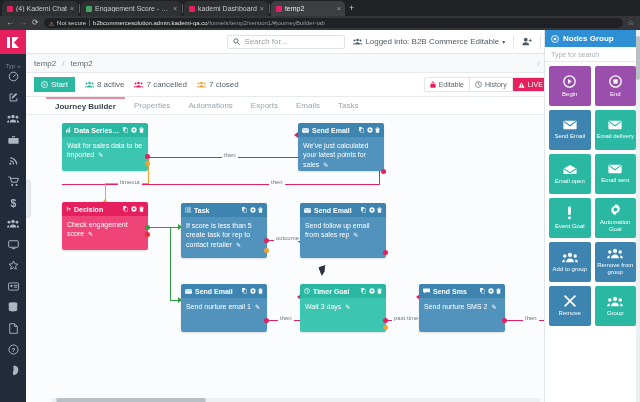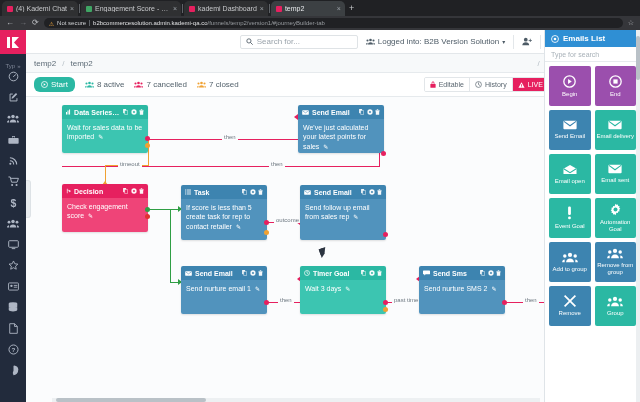--- a/index.html
+++ b/index.html
@@ -77,21 +77,21 @@
   .crumbrow { height:19px; background:#f7f9fa; border-bottom:1px solid #e6eaed;
               display:flex; align-items:center; padding:0 8px; font-size:8px; color:#6e7c87; }
   .crumbrow .crumb { color:#5d6b76; }
   .crumbrow .sep { margin:0 6px; color:#b7c0c7; }
   .crumb-right { margin-left:auto; display:flex; align-items:center; gap:7px; color:#8b969e; font-size:8px; }
   .circ { width:8px; height:8px; border-radius:50%; border:1px solid #b9c2c9; display:inline-block; }
 
   
   .actionrow { height:24px; background:#fff; border-bottom:1px solid #e6eaed;
                display:flex; align-items:center; padding:0 8px; gap:10px; }
-  .btn-start { background:#2bb8a3; color:#fff; height:15px; border-radius:6px;
+  .btn-start { background:#2bb8a3; color:#fff; height:15px; border-radius:0;
                display:flex; align-items:center; gap:3px; padding:0 7px; font-size:8px; }
   .stat { display:flex; align-items:center; gap:3px; font-size:8px; color:#55636d; }
   .action-right { margin-left:auto; display:flex; align-items:center; border:1px solid #e2e6e9; border-radius:2px; overflow:hidden; height:15px; }
   .ar-btn { display:flex; align-items:center; gap:3px; padding:0 5px; height:100%;
             font-size:7px; color:#5a6670; border-right:1px solid #e2e6e9; background:#fff; }
   .ar-btn:last-child { border-right:none; }
   .ar-btn.live { background:#e6205f; color:#fff; border-right:1px solid #e6205f; }
 
   
   .tabsrow { height:18px; background:#fff; border-bottom:1px solid #e6eaed; display:flex; align-items:stretch; padding-left:20px; }
@@ -337,21 +337,21 @@
       </div>
       <div class="tb-item">
         <svg width="9" height="7" viewBox="0 0 18 14" fill="#4d5b66">
             <circle cx="9" cy="4" r="2.6"></circle>
             <circle cx="3" cy="5" r="2.1"></circle>
             <circle cx="15" cy="5" r="2.1"></circle>
             <path d="M4 13c0-2.6 2.2-4.4 5-4.4s5 1.8 5 4.4z"></path>
             <path d="M0 13c0-2 1.2-3.2 3-3.4v3.4z"></path>
             <path d="M18 13c0-2-1.2-3.2-3-3.4v3.4z"></path>
           </svg>
-        <span>Logged into: B2B Version Solution</span>
+        <span>Logged into: B2B Commerce Editable</span>
         <span class="caret">▾</span>
       </div>
       <span class="tb-div"></span>
       <div class="tb-item">
         <svg width="10" height="9" viewBox="0 0 16 14" fill="#4d5b66">
             <circle cx="6" cy="4" r="3"></circle>
             <path d="M0.5 13c0-3 2.5-5 5.5-5s5.5 2 5.5 5z"></path>
             <path d="M12.6 2.4h1.2v2h2v1.2h-2v2h-1.2v-2h-2V4.4h2z"></path>
           </svg>
       </div>
@@ -455,20 +455,28 @@
               <circle cx="8" cy="4.4" r="1.5"></circle>
               <path d="M2.2 3.7v4.4M3.7 3.2c2 0 3 .6 3 1.2"></path>
             </svg>
           <b>Version:</b>
           <span>version1</span>
           <span class="caret">▾</span>
         </div>
       </div>
     </div>
 
+    <div class="tabsrow">
+      <div class="jtab active">Journey Builder</div>
+      <div class="jtab">Properties</div>
+      <div class="jtab">Automations</div>
+      <div class="jtab">Exports</div>
+      <div class="jtab">Emails</div>
+      <div class="jtab">Tasks</div>
+    </div>
 
     <div class="canvas">
 
       <div class="edge" style="left:122px; top:42px; width:152px; height:1.4px;"></div>
       <div class="edge" style="left:273px; top:20px; width:1.4px; height:23px;"></div>
       <div class="arrow pink-l" style="left:268px; top:17px;"></div>
       <span class="elabel" style="left:196px; top:37px;">then</span>
 
       <div class="edge" style="left:36px; top:69px; width:318px; height:1.4px;"></div>
       <div class="edge" style="left:353px; top:56px; width:1.4px; height:14px;"></div>
@@ -757,21 +765,21 @@
 
       <div class="cursor" style="left:294px; top:151px;"></div>
     </div>
 
     <div class="nodespanel">
       <div class="np-head">
         <svg width="8" height="8" viewBox="0 0 12 12">
             <circle cx="6" cy="6" r="5.2" fill="none" stroke="#fff" stroke-width="1.3"></circle>
             <circle cx="6" cy="6" r="2" fill="#fff"></circle>
           </svg>
-        <span>Emails List</span>
+        <span>Nodes Group</span>
       </div>
       <div class="np-search">
         <span>Type for search</span>
       </div>
       <div class="np-grid">
 
         <div class="np-cell np-purple">
           <svg width="13" height="13" viewBox="0 0 16 16">
               <circle cx="8" cy="8" r="7" fill="none" stroke="#fff" stroke-width="1.6"></circle>
               <path d="M6.2 4.8l4.6 3.2-4.6 3.2z" fill="#fff"></path>

